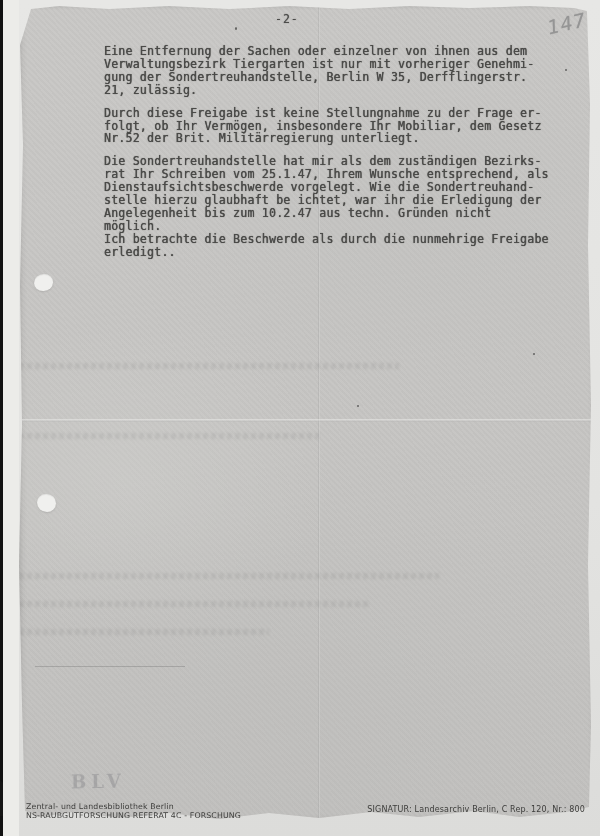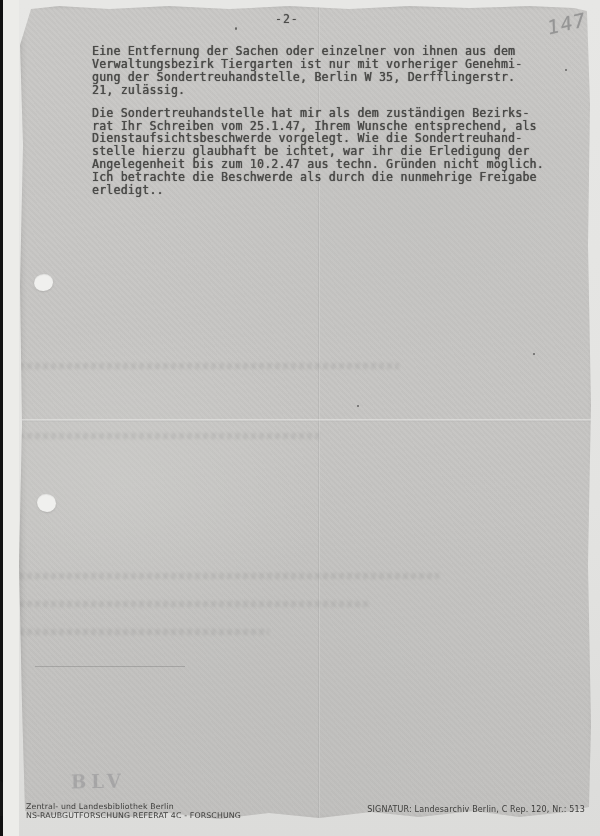--- a/index.html
+++ b/index.html
@@ -51,21 +51,21 @@
     color:#4c4c4a;text-shadow:0 0 1px rgba(70,70,70,.75);
   }
   .folio{
     position:absolute;left:528px;top:5px;width:60px;
     font-family:"DejaVu Sans",sans-serif;font-style:italic;font-size:19px;
     color:#959595;transform:rotate(-13deg);letter-spacing:1px;
     text-shadow:0 0 1px rgba(150,150,150,.6);
   }
   .body-text{position:absolute;left:69px;top:40px;width:462px;}
   .body-text p{
-    margin:0 0 10px 4px;white-space:pre-wrap;
+    margin:0 0 10px 16px;white-space:pre-wrap;
     font-family:"DejaVu Sans Mono",monospace;font-size:11.5px;line-height:12.9px;
     letter-spacing:0.25px;color:#4a4a48;
     text-shadow:0 0 0.9px rgba(62,62,60,.85), 0.4px 0.4px 0.5px rgba(90,90,88,.5);
   }
 
   
   .ghost{position:absolute;height:6px;filter:blur(1px);
     background:repeating-linear-gradient(90deg, rgba(108,108,106,.12) 0 5px, transparent 5px 8px);}
   .g1{left:0;top:358px;width:380px;}
   .g2{left:0;top:428px;width:300px;}
@@ -129,33 +129,36 @@
     <div class="hole hole-2"></div>
 
     <div class="page-number">-2-</div>
     <div class="folio">147</div>
 
     <div class="body-text">
       <p>Eine Entfernung der Sachen oder einzelner von ihnen aus dem
 Verwaltungsbezirk Tiergarten ist nur mit vorheriger Genehmi-
 gung der Sondertreuhandstelle, Berlin W 35, Derfflingerstr.
 21, zulässig.</p>
+      <p>Durch diese Freigabe ist keine Stellungnahme zu der Frage er-
+folgt, ob Ihr Vermögen, insbesondere Ihr Mobiliar, dem Gesetz
+Nr.52 der Brit. Militärregierung unterliegt.</p>
       <p>Die Sondertreuhandstelle hat mir als dem zuständigen Bezirks-
 rat Ihr Schreiben vom 25.1.47, Ihrem Wunsche entsprechend, als
 Dienstaufsichtsbeschwerde vorgelegt. Wie die Sondertreuhand-
 stelle hierzu glaubhaft be ichtet, war ihr die Erledigung der
 Angelegenheit bis zum 10.2.47 aus techn. Gründen nicht möglich.
 Ich betrachte die Beschwerde als durch die nunmehrige Freigabe
 erledigt..</p>
     </div>
 
     <div class="stamp">BLV</div>
   </div>
 
   <div class="footer">
     <div class="footer-left">
       <div>Zentral- und Landesbibliothek Berlin</div>
       <div>NS-RAUBGUTFORSCHUNG REFERAT 4C - FORSCHUNG</div>
     </div>
-    <div class="footer-right">SIGNATUR: Landesarchiv Berlin, C Rep. 120, Nr.: 513</div>
+    <div class="footer-right">SIGNATUR: Landesarchiv Berlin, C Rep. 120, Nr.: 800</div>
   </div>
 
 </div>
 
 </body></html>

